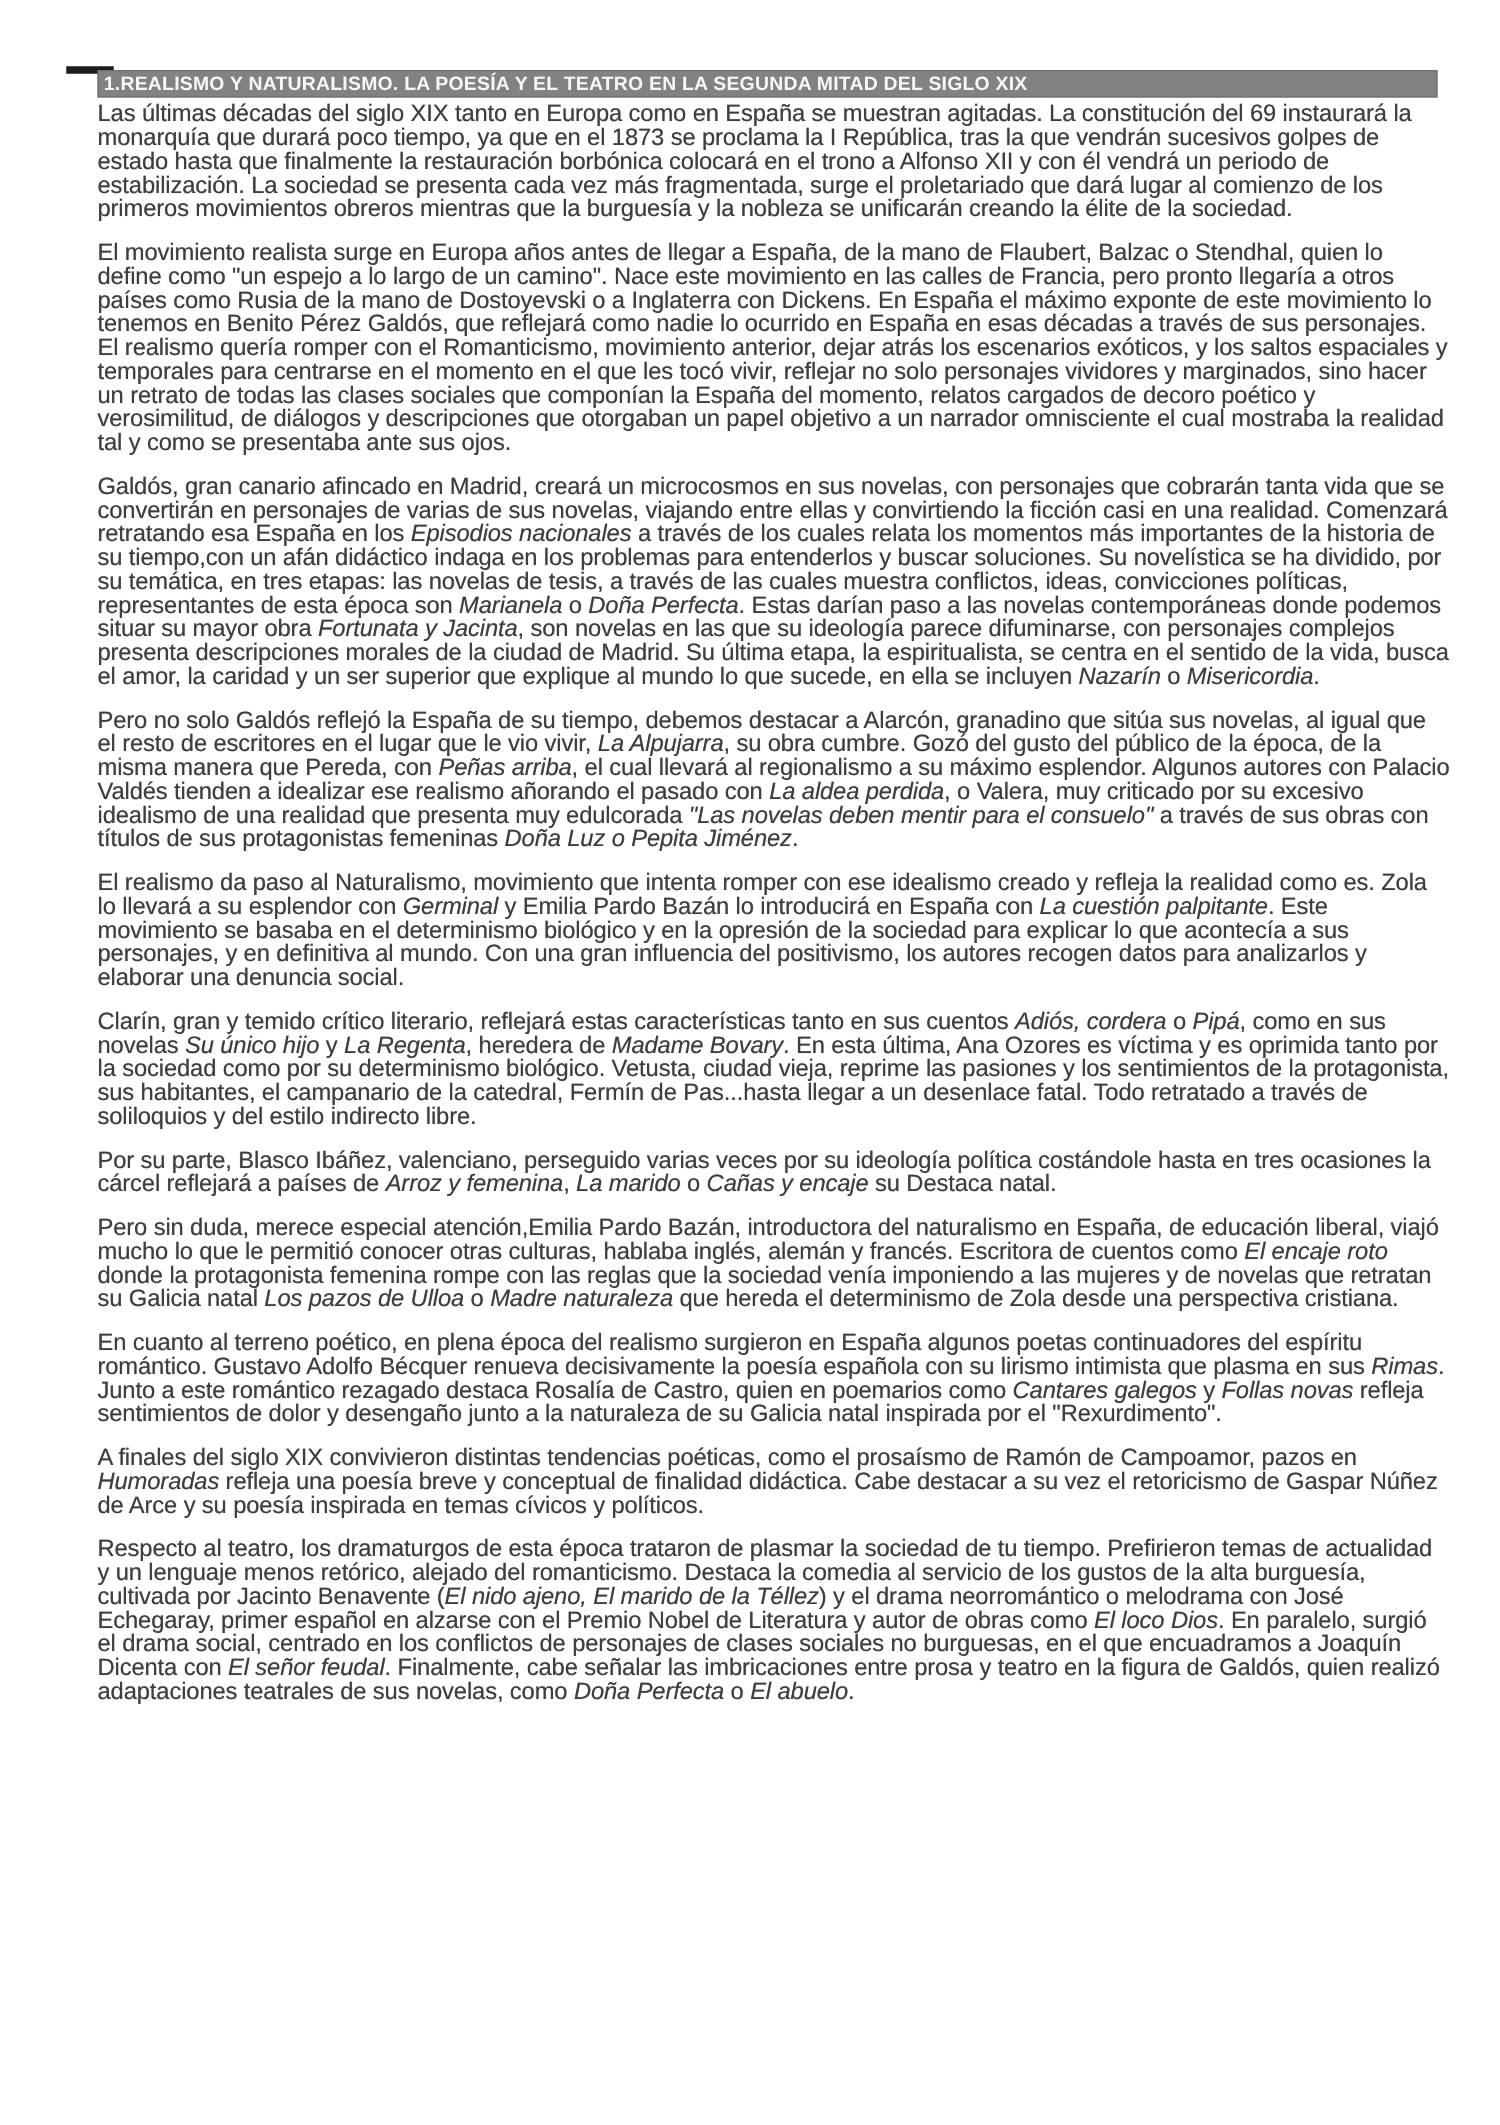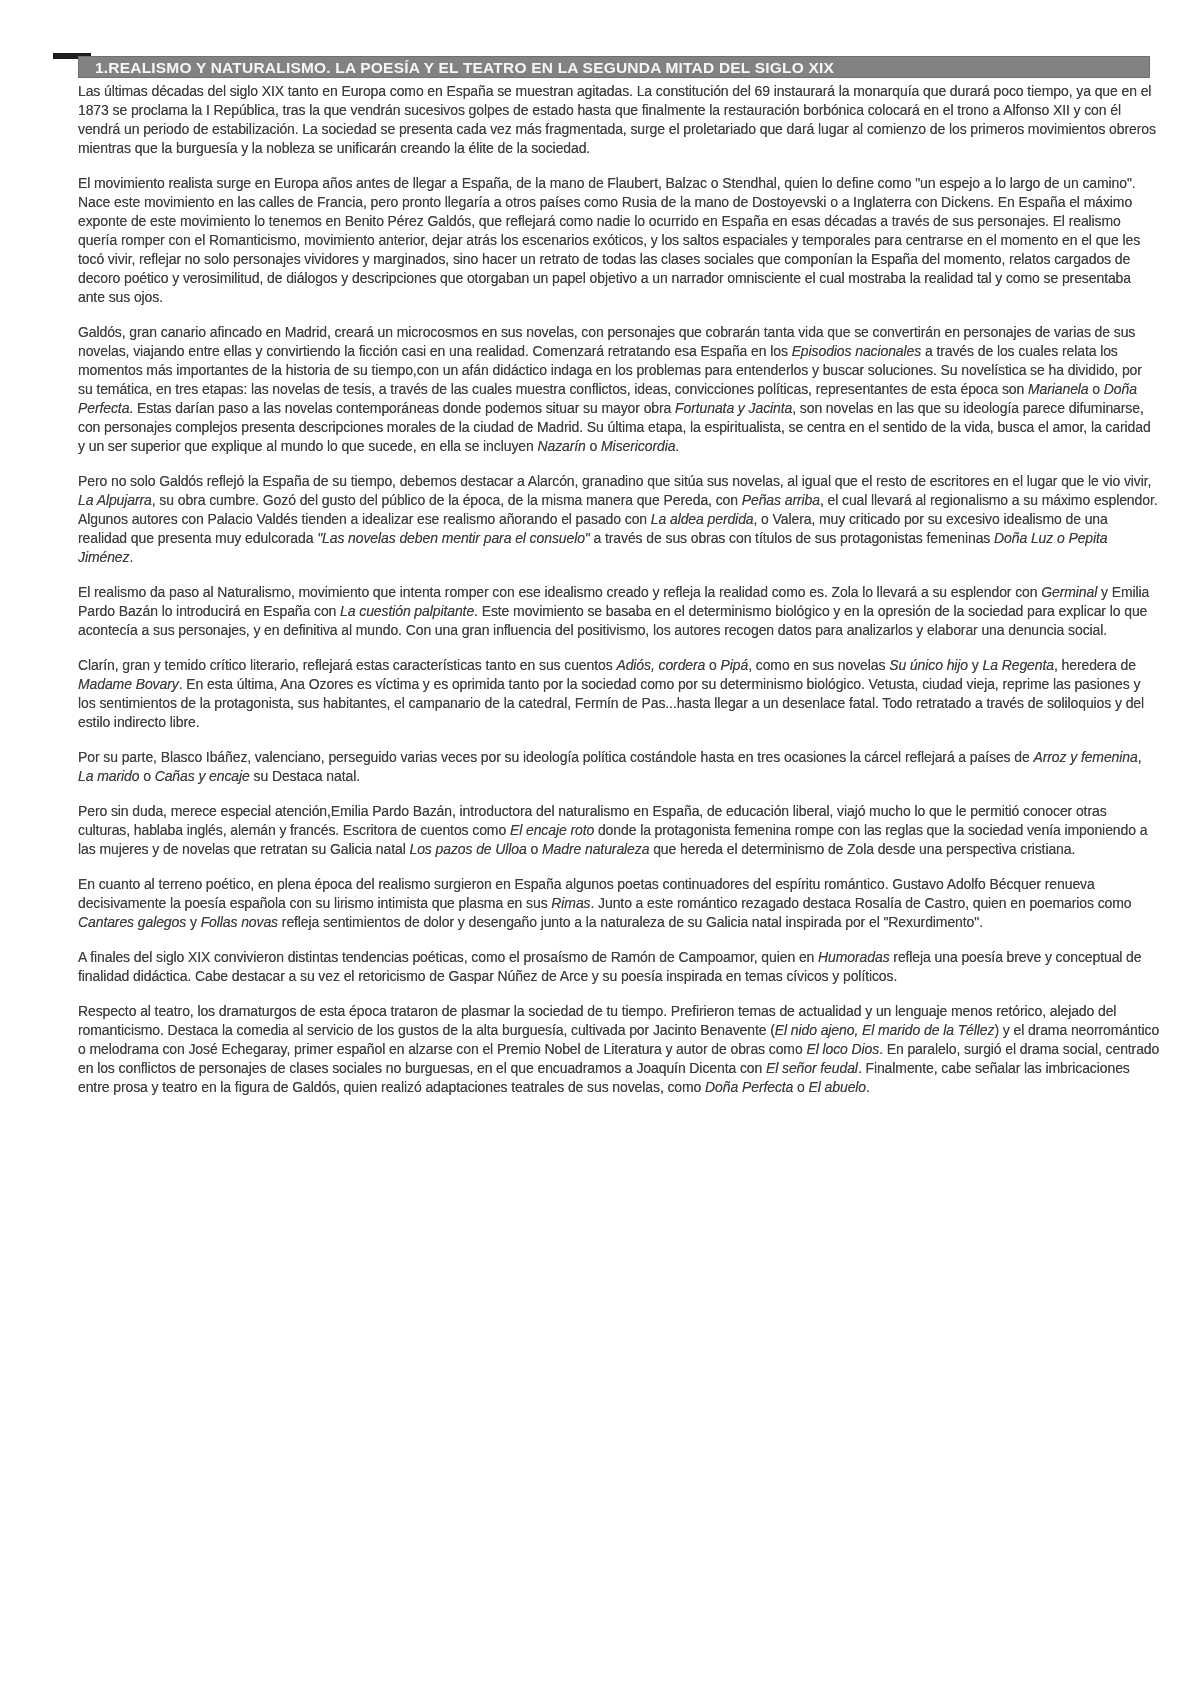--- a/index.html
+++ b/index.html
@@ -29,35 +29,35 @@
     top: 56px;
     width: 1072px;
     height: 22px;
     background: #828282;
     border: 1px solid #6f6f6f;
     box-sizing: border-box;
     overflow: hidden;
   }
   .title-bar span {
     display: block;
-    padding-left: 16px;
+    padding-left: 4px;
     font-size: 15.5px;
     font-weight: bold;
     line-height: 21px;
     letter-spacing: 0.2px;
     color: #f7f7f7;
     white-space: nowrap;
   }
   .body-text {
     position: absolute;
     left: 78px;
     top: 82px;
     width: 1082px;
     color: #3e3e3e;
-    font-size: 14px;
+    font-size: 19px;
     line-height: 19px;
     letter-spacing: -0.1px;
     text-shadow: 0 0 0.6px rgba(62,62,62,0.65);
   }
   .body-text p {
     margin: 0 0 16px 0;
   }
   .it {
     font-style: italic;
   }
@@ -73,16 +73,16 @@
   <div class="body-text">
       <p><span>Las últimas décadas del siglo XIX tanto en Europa como en España se muestran agitadas. La constitución del 69 instaurará la monarquía que durará poco tiempo, ya que en el 1873 se proclama la I República, tras la que vendrán sucesivos golpes de estado hasta que finalmente la restauración borbónica colocará en el trono a Alfonso XII y con él vendrá un periodo de estabilización. La sociedad se presenta cada vez más fragmentada, surge el proletariado que dará lugar al comienzo de los primeros movimientos obreros mientras que la burguesía y la nobleza se unificarán creando la élite de la sociedad.</span></p>
       <p><span>El movimiento realista surge en Europa años antes de llegar a España, de la mano de Flaubert, Balzac o Stendhal, quien lo define como "un espejo a lo largo de un camino". Nace este movimiento en las calles de Francia, pero pronto llegaría a otros países como Rusia de la mano de Dostoyevski o a Inglaterra con Dickens. En España el máximo exponte de este movimiento lo tenemos en Benito Pérez Galdós, que reflejará como nadie lo ocurrido en España en esas décadas a través de sus personajes. El realismo quería romper con el Romanticismo, movimiento anterior, dejar atrás los escenarios exóticos, y los saltos espaciales y temporales para centrarse en el momento en el que les tocó vivir, reflejar no solo personajes vividores y marginados, sino hacer un retrato de todas las clases sociales que componían la España del momento, relatos cargados de decoro poético y verosimilitud, de diálogos y descripciones que otorgaban un papel objetivo a un narrador omnisciente el cual mostraba la realidad tal y como se presentaba ante sus ojos.</span></p>
       <p><span>Galdós, gran canario afincado en Madrid, creará un microcosmos en sus novelas, con personajes que cobrarán tanta vida que se convertirán en personajes de varias de sus novelas, viajando entre ellas y convirtiendo la ficción casi en una realidad. Comenzará retratando esa España en los </span><span class="it">Episodios nacionales</span><span> a través de los cuales relata los momentos más importantes de la historia de su tiempo,con un afán didáctico indaga en los problemas para entenderlos y buscar soluciones. Su novelística se ha dividido, por su temática, en tres etapas: las novelas de tesis, a través de las cuales muestra conflictos, ideas, convicciones políticas, representantes de esta época son </span><span class="it">Marianela</span><span> o </span><span class="it">Doña Perfecta</span><span>. Estas darían paso a las novelas contemporáneas donde podemos situar su mayor obra </span><span class="it">Fortunata y Jacinta</span><span>, son novelas en las que su ideología parece difuminarse,  con personajes complejos presenta descripciones morales de la ciudad de Madrid. Su última etapa, la espiritualista, se centra en el sentido de la vida, busca el amor, la caridad y un ser superior que explique al mundo lo que sucede, en ella se incluyen </span><span class="it">Nazarín</span><span> o </span><span class="it">Misericordia</span><span>.</span></p>
       <p><span>Pero no solo Galdós reflejó la España de su tiempo, debemos destacar a Alarcón, granadino que sitúa sus novelas, al igual que el resto de escritores en el lugar que le vio vivir, </span><span class="it">La Alpujarra</span><span>, su obra cumbre. Gozó del gusto del público de la época, de la misma manera que Pereda, con </span><span class="it">Peñas arriba</span><span>, el cual llevará al regionalismo a su máximo esplendor. Algunos autores con Palacio Valdés tienden a idealizar ese realismo añorando el pasado con </span><span class="it">La aldea perdida</span><span>, o Valera, muy criticado por su excesivo idealismo de una realidad que presenta muy edulcorada </span><span class="it">"Las novelas deben mentir para el consuelo"</span><span> a través de sus obras con títulos de sus protagonistas femeninas </span><span class="it">Doña Luz o Pepita Jiménez</span><span>.</span></p>
       <p><span>El realismo da paso al Naturalismo, movimiento que intenta romper con ese idealismo creado y refleja la realidad como es. Zola lo llevará a su esplendor con </span><span class="it">Germinal</span><span> y Emilia Pardo Bazán lo introducirá en España con </span><span class="it">La cuestión palpitante</span><span>. Este movimiento se basaba en el determinismo biológico y en la opresión de la sociedad para explicar lo que acontecía a sus personajes, y en definitiva al mundo. Con una gran influencia del positivismo, los autores recogen datos para analizarlos y elaborar una denuncia social.</span></p>
       <p><span>Clarín, gran y temido crítico literario, reflejará estas características tanto en sus cuentos </span><span class="it">Adiós, cordera</span><span> o </span><span class="it">Pipá</span><span>, como en sus novelas </span><span class="it">Su único hijo</span><span> y </span><span class="it">La Regenta</span><span>, heredera de </span><span class="it">Madame Bovary</span><span>. En esta última, Ana Ozores es víctima y es oprimida tanto por la sociedad como por su determinismo biológico. Vetusta, ciudad vieja, reprime las pasiones y los sentimientos de la protagonista, sus habitantes, el campanario de la catedral, Fermín de Pas...hasta llegar a un desenlace fatal. Todo retratado a través de soliloquios y del estilo indirecto libre.</span></p>
       <p><span>Por su parte, Blasco Ibáñez, valenciano, perseguido varias veces por su ideología política costándole hasta en tres ocasiones la cárcel reflejará a países de </span><span class="it">Arroz y femenina</span><span>, </span><span class="it">La marido</span><span> o </span><span class="it">Cañas y encaje</span><span> su Destaca natal.</span></p>
       <p><span>Pero sin duda, merece especial atención,Emilia Pardo Bazán, introductora del naturalismo en España, de educación liberal, viajó mucho lo que le permitió conocer otras culturas, hablaba inglés, alemán y francés. Escritora de cuentos como </span><span class="it">El encaje roto</span><span> donde la protagonista femenina rompe con las reglas que la sociedad venía imponiendo a las mujeres y de novelas que retratan su Galicia natal </span><span class="it">Los pazos de Ulloa</span><span> o </span><span class="it">Madre naturaleza</span><span> que hereda el determinismo de Zola desde una perspectiva cristiana.</span></p>
       <p><span>En cuanto al terreno poético, en plena época del realismo surgieron en España algunos poetas continuadores del espíritu romántico. Gustavo Adolfo Bécquer renueva decisivamente la poesía española con su lirismo intimista que plasma en sus </span><span class="it">Rimas</span><span>. Junto a este romántico rezagado destaca Rosalía de Castro, quien en poemarios como </span><span class="it">Cantares galegos</span><span> y </span><span class="it">Follas novas</span><span> refleja sentimientos de dolor y desengaño junto a la naturaleza de su Galicia natal inspirada por el "Rexurdimento".</span></p>
-      <p><span>A finales del siglo XIX convivieron distintas tendencias poéticas, como el prosaísmo de Ramón de Campoamor, quien en </span><span class="it">Humoradas</span><span> refleja una poesía breve y conceptual de finalidad didáctica. Cabe destacar a su vez el retoricismo de Gaspar Núñez de Arce y su poesía inspirada en temas cívicos y políticos.</span></p>
+      <p><span>A finales del siglo XIX convivieron distintas tendencias poéticas, como el prosaísmo de Ramón de Campoamor, pazos en </span><span class="it">Humoradas</span><span> refleja una poesía breve y conceptual de finalidad didáctica. Cabe destacar a su vez el retoricismo de Gaspar Núñez de Arce y su poesía inspirada en temas cívicos y políticos.</span></p>
       <p><span>Respecto al teatro, los dramaturgos de esta época trataron de plasmar la sociedad de tu tiempo. Prefirieron temas de actualidad y un lenguaje menos retórico, alejado del romanticismo. Destaca la comedia al servicio de los gustos de la alta burguesía, cultivada por Jacinto Benavente (</span><span class="it">El nido ajeno, El marido de la Téllez</span><span>) y el drama neorromántico o melodrama con José Echegaray, primer español en alzarse con el Premio Nobel de Literatura y autor de obras como </span><span class="it">El loco Dios</span><span>. En paralelo, surgió el drama social, centrado en los conflictos de personajes de clases sociales no burguesas, en el que encuadramos a Joaquín Dicenta con </span><span class="it">El señor feudal</span><span>. Finalmente, cabe señalar las imbricaciones entre prosa y teatro en la figura de Galdós, quien realizó adaptaciones teatrales de sus novelas, como </span><span class="it">Doña Perfecta</span><span> o </span><span class="it">El abuelo</span><span>.</span></p>
     </div>
 </div>
 
 </body></html>

